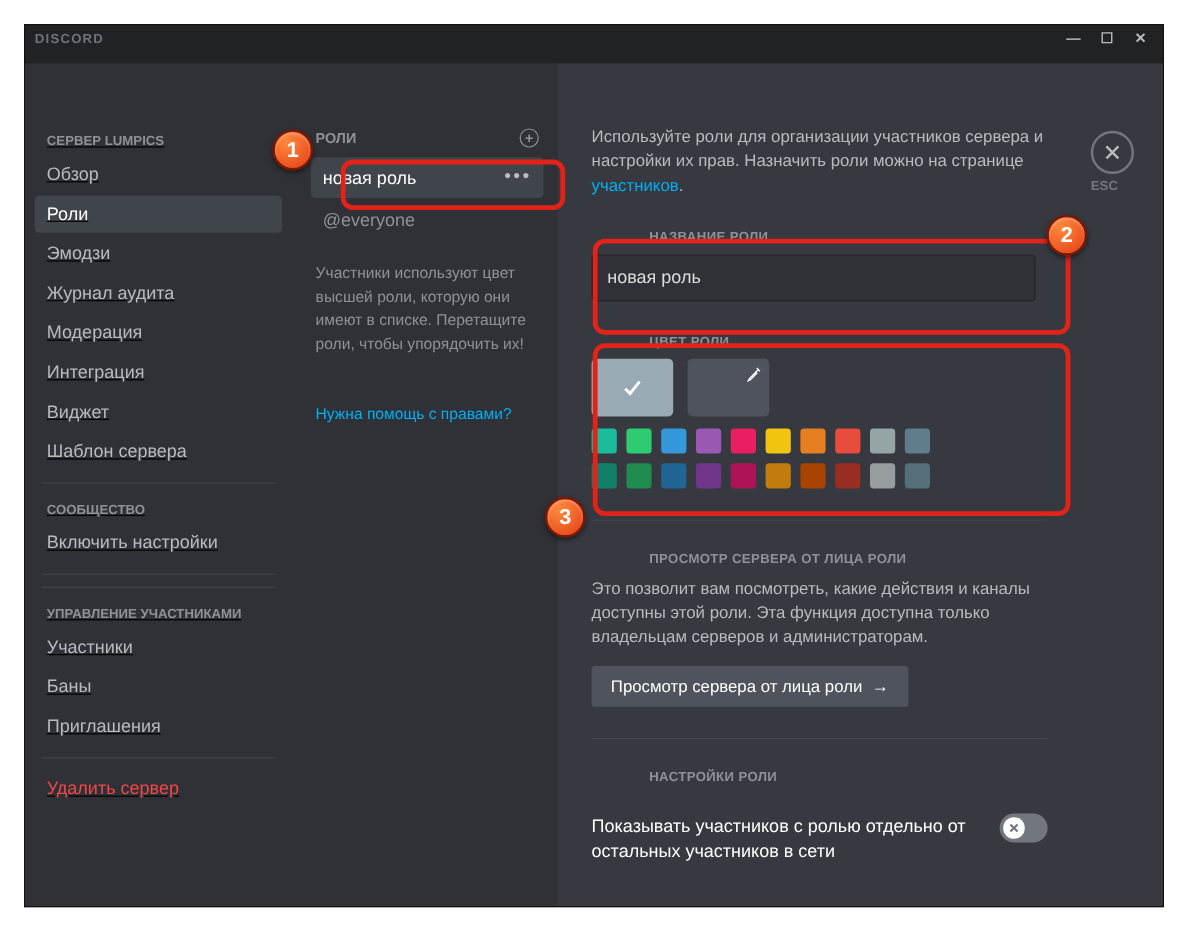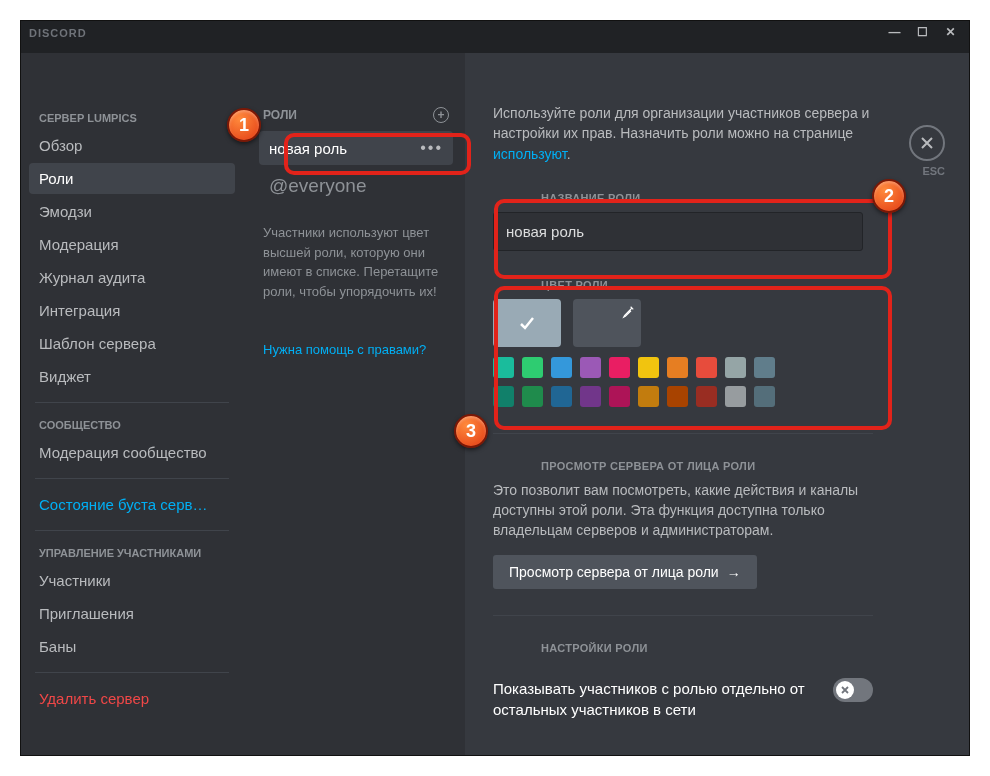--- a/index.html
+++ b/index.html
@@ -46,20 +46,21 @@
   position: absolute;
   top: 32px; left: 0; right: 0; bottom: 0;
   display: flex;
   background: #36393f;
 }
 .sidebar-left {
   width: 222px;
   background: #2f3136;
   padding: 45px 8px 4px 8px;
   overflow-y: auto;
+  text-decoration: underline;
 }
 .section-header {
   color: #8e9297;
   font-size: 11px;
   font-weight: 700;
   text-transform: uppercase;
   padding: 6px 10px;
   margin-top: 8px;
 }
 .nav-item {
@@ -97,36 +98,36 @@
   width: 16px; height: 16px; border: 1.5px solid #8e9297; border-radius: 50%;
   display:flex;align-items:center;justify-content:center;font-size:12px;line-height:1;
 }
 .role-item {
   display:flex;align-items:center;justify-content:space-between;
   color:#fff;font-size:15px;
   padding:8px 10px;border-radius:4px;margin-bottom:2px;
 }
 .role-item.active{ background:#40444b;}
 .role-item .dots{color:#b9bbbe;font-size:16px;letter-spacing:2px;}
-.role-everyone{color:#8e9297;font-size:19px;padding:8px 10px;}
+.role-everyone{color:#8e9297;font-size:15px;padding:8px 10px;}
 .mid-help{
   color:#8e9297;font-size:13px;line-height:1.5;
   padding:18px 4px 10px 4px;
 }
 .mid-link{color:#00aff4;font-size:13px;padding:4px;margin-top:27px;}
 .main-col{
   flex:1;
   background:#36393f;
   padding:50px 28px 20px 28px;
   overflow-y:auto;
   position:relative;
 }
 .esc-btn{
-  position:absolute; right:24px; top:72px;
-  text-align:right;
+  position:absolute; right:24px; top:56px;
+  text-align:left;
 }
 .esc-circle{
   width:36px;height:36px;border:2px solid #72767d;border-radius:50%;
   display:flex;align-items:center;justify-content:center;color:#b9bbbe;
 }
 .esc-label{color:#72767d;font-size:11px;margin-top:4px;font-weight:600;}
 .intro-text{color:#b9bbbe;font-size:14px;line-height:1.45;max-width:390px;}
 .intro-text a{color:#00aff4;text-decoration:none;}
 .form-label{
   color:#8e9297;font-size:11px;font-weight:700;text-transform:uppercase;
@@ -190,35 +191,34 @@
     </div>
   </div>
 
   <div class="app-body">
 
     <div class="sidebar-left">
       <div class="section-header">СЕРВЕР LUMPICS</div>
       <div class="nav-item">Обзор</div>
       <div class="nav-item active">Роли</div>
       <div class="nav-item">Эмодзи</div>
+      <div class="nav-item">Журнал аудита</div>
       <div class="nav-item">Модерация</div>
-      <div class="nav-item">Журнал аудита</div>
       <div class="nav-item">Интеграция</div>
+      <div class="nav-item">Виджет</div>
       <div class="nav-item">Шаблон сервера</div>
-      <div class="nav-item">Виджет</div>
       <div class="divider"></div>
       <div class="section-header">СООБЩЕСТВО</div>
-      <div class="nav-item">Модерация сообщество</div>
+      <div class="nav-item">Включить настройки</div>
       <div class="divider"></div>
-      <div class="nav-item link">Состояние буста серв…</div>
       <div class="divider"></div>
       <div class="section-header">УПРАВЛЕНИЕ УЧАСТНИКАМИ</div>
       <div class="nav-item">Участники</div>
+      <div class="nav-item">Баны</div>
       <div class="nav-item">Приглашения</div>
-      <div class="nav-item">Баны</div>
       <div class="divider"></div>
       <div class="nav-item danger">Удалить сервер</div>
     </div>
 
     <div class="mid-col">
       <div class="mid-header">
         <span>РОЛИ</span>
         <span class="plus-ic">+</span>
       </div>
       <div class="role-item active">
@@ -234,21 +234,21 @@
       <div class="esc-btn">
         <div class="esc-circle">
           <svg width="16" height="16" viewBox="0 0 16 16">
               <path d="M3 3 L13 13 M13 3 L3 13" stroke="#b9bbbe" stroke-width="2"></path>
             </svg>
         </div>
         <div class="esc-label">ESC</div>
       </div>
 
       <div class="intro-text">
-        <span>Используйте роли для организации участников сервера и настройки их прав. Назначить роли можно на странице </span><a href="#">используют</a>.
+        <span>Используйте роли для организации участников сервера и настройки их прав. Назначить роли можно на странице </span><a href="#">участников</a>.
       </div>
 
       <div class="form-label">НАЗВАНИЕ РОЛИ</div>
       <input class="text-input" value="новая роль" style="">
 
       <div class="form-label">ЦВЕТ РОЛИ</div>
       <div class="color-section">
         <div class="color-top">
           <div class="color-big selected">
             <svg width="22" height="22" viewBox="0 0 22 22">

